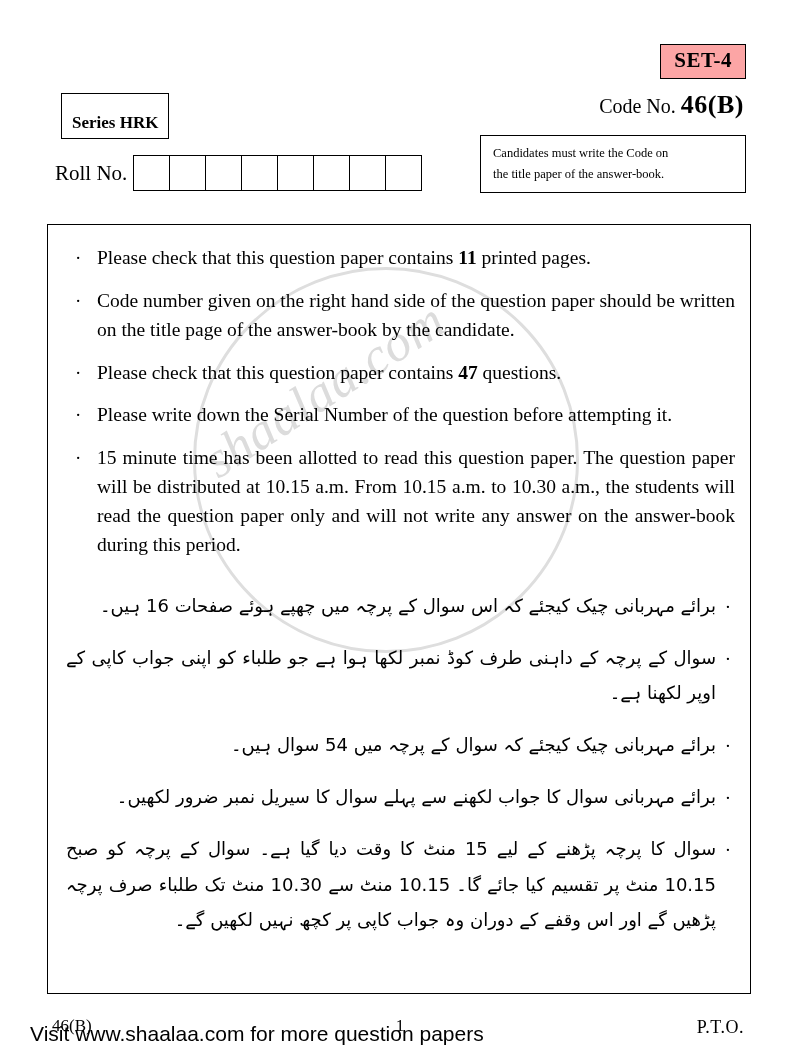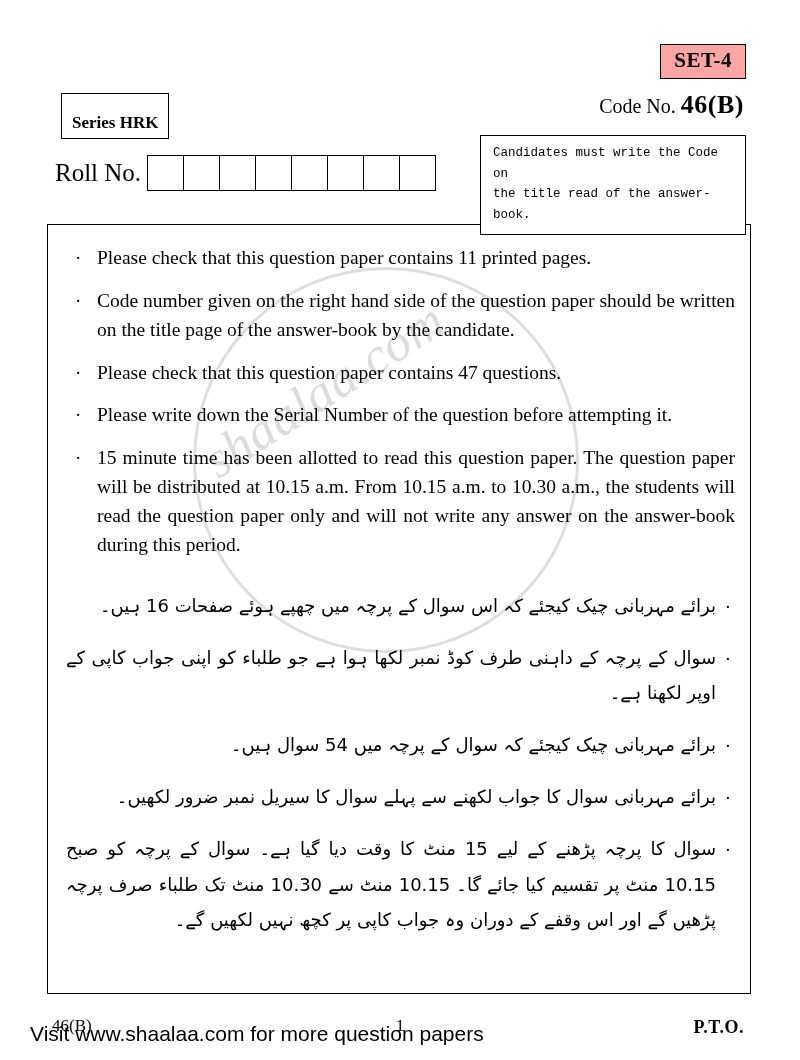--- a/index.html
+++ b/index.html
@@ -90,38 +90,38 @@
     letter-spacing: 0.5px;
   }
 
   .candidates-box {
     position: absolute;
     right: 54px;
     top: 135px;
     width: 242px;
     border: 1.2px solid #000;
     padding: 7px 10px 8px 12px;
-    font-family: Liberation Mono, monospace;
+    font-family: Liberation Serif, serif;
     font-size: 12.5px;
     line-height: 1.65;
     z-index: 3;
     background: #fff;
   }
 
   
   .rollno-wrap {
     position: absolute;
     left: 55px;
     top: 155px;
     display: flex;
     align-items: center;
     z-index: 3;
   }
   .rollno-label {
-    font-size: 25px;
+    font-size: 21px;
     margin-right: 6px;
   }
   .rollno-boxes {
     display: flex;
     border: 1.2px solid #000;
   }
   .rollno-cell {
     width: 35px;
     height: 34px;
     border-right: 1.2px solid #000;
@@ -161,21 +161,21 @@
     padding-left: 2px;
   }
   .eng-text {
     flex: 1;
     font-size: 19.5px;
     line-height: 1.48;
     text-align: justify;
     text-justify: inter-word;
     padding-right: 8px;
   }
-  .eng-text b { font-weight: normal; }
+  .eng-text b { font-weight: bold; }
   .eng-item.bold .eng-text { font-weight: normal; }
 
   
   .urdu-list {
     position: absolute;
     left: 60px;
     top: 588px;
     width: 680px;
     direction: rtl;
     z-index: 3;
@@ -220,21 +220,20 @@
     font-size: 17px;
     z-index: 3;
   }
   .footer-pto {
     position: absolute;
     right: 56px;
     bottom: 22px;
     font-size: 18px;
     letter-spacing: 0.5px;
     z-index: 3;
-    font-weight: bold;
   }
   .footer-visit {
     position: absolute;
     left: 30px;
     bottom: 14px;
     font-family: "Liberation Sans", sans-serif;
     font-size: 21px;
     color: #000;
     z-index: 4;
   }
@@ -250,21 +249,21 @@
   <div class="set-box">SET-4</div>
   <div class="series-box">Series HRK</div>
 
   <div class="code-no">
     <span>Code No.</span>
     <span class="big">46(B)</span>
   </div>
 
   <div class="candidates-box">
     <div>Candidates must write the Code on</div>
-    <div>the title read of the answer-book.</div>
+    <div>the title paper of the answer-book.</div>
   </div>
 
   <div class="rollno-wrap">
     <div class="rollno-label">Roll No.</div>
     <div class="rollno-boxes">
         <div class="rollno-cell"></div>
         <div class="rollno-cell"></div>
         <div class="rollno-cell"></div>
         <div class="rollno-cell"></div>
         <div class="rollno-cell"></div>

